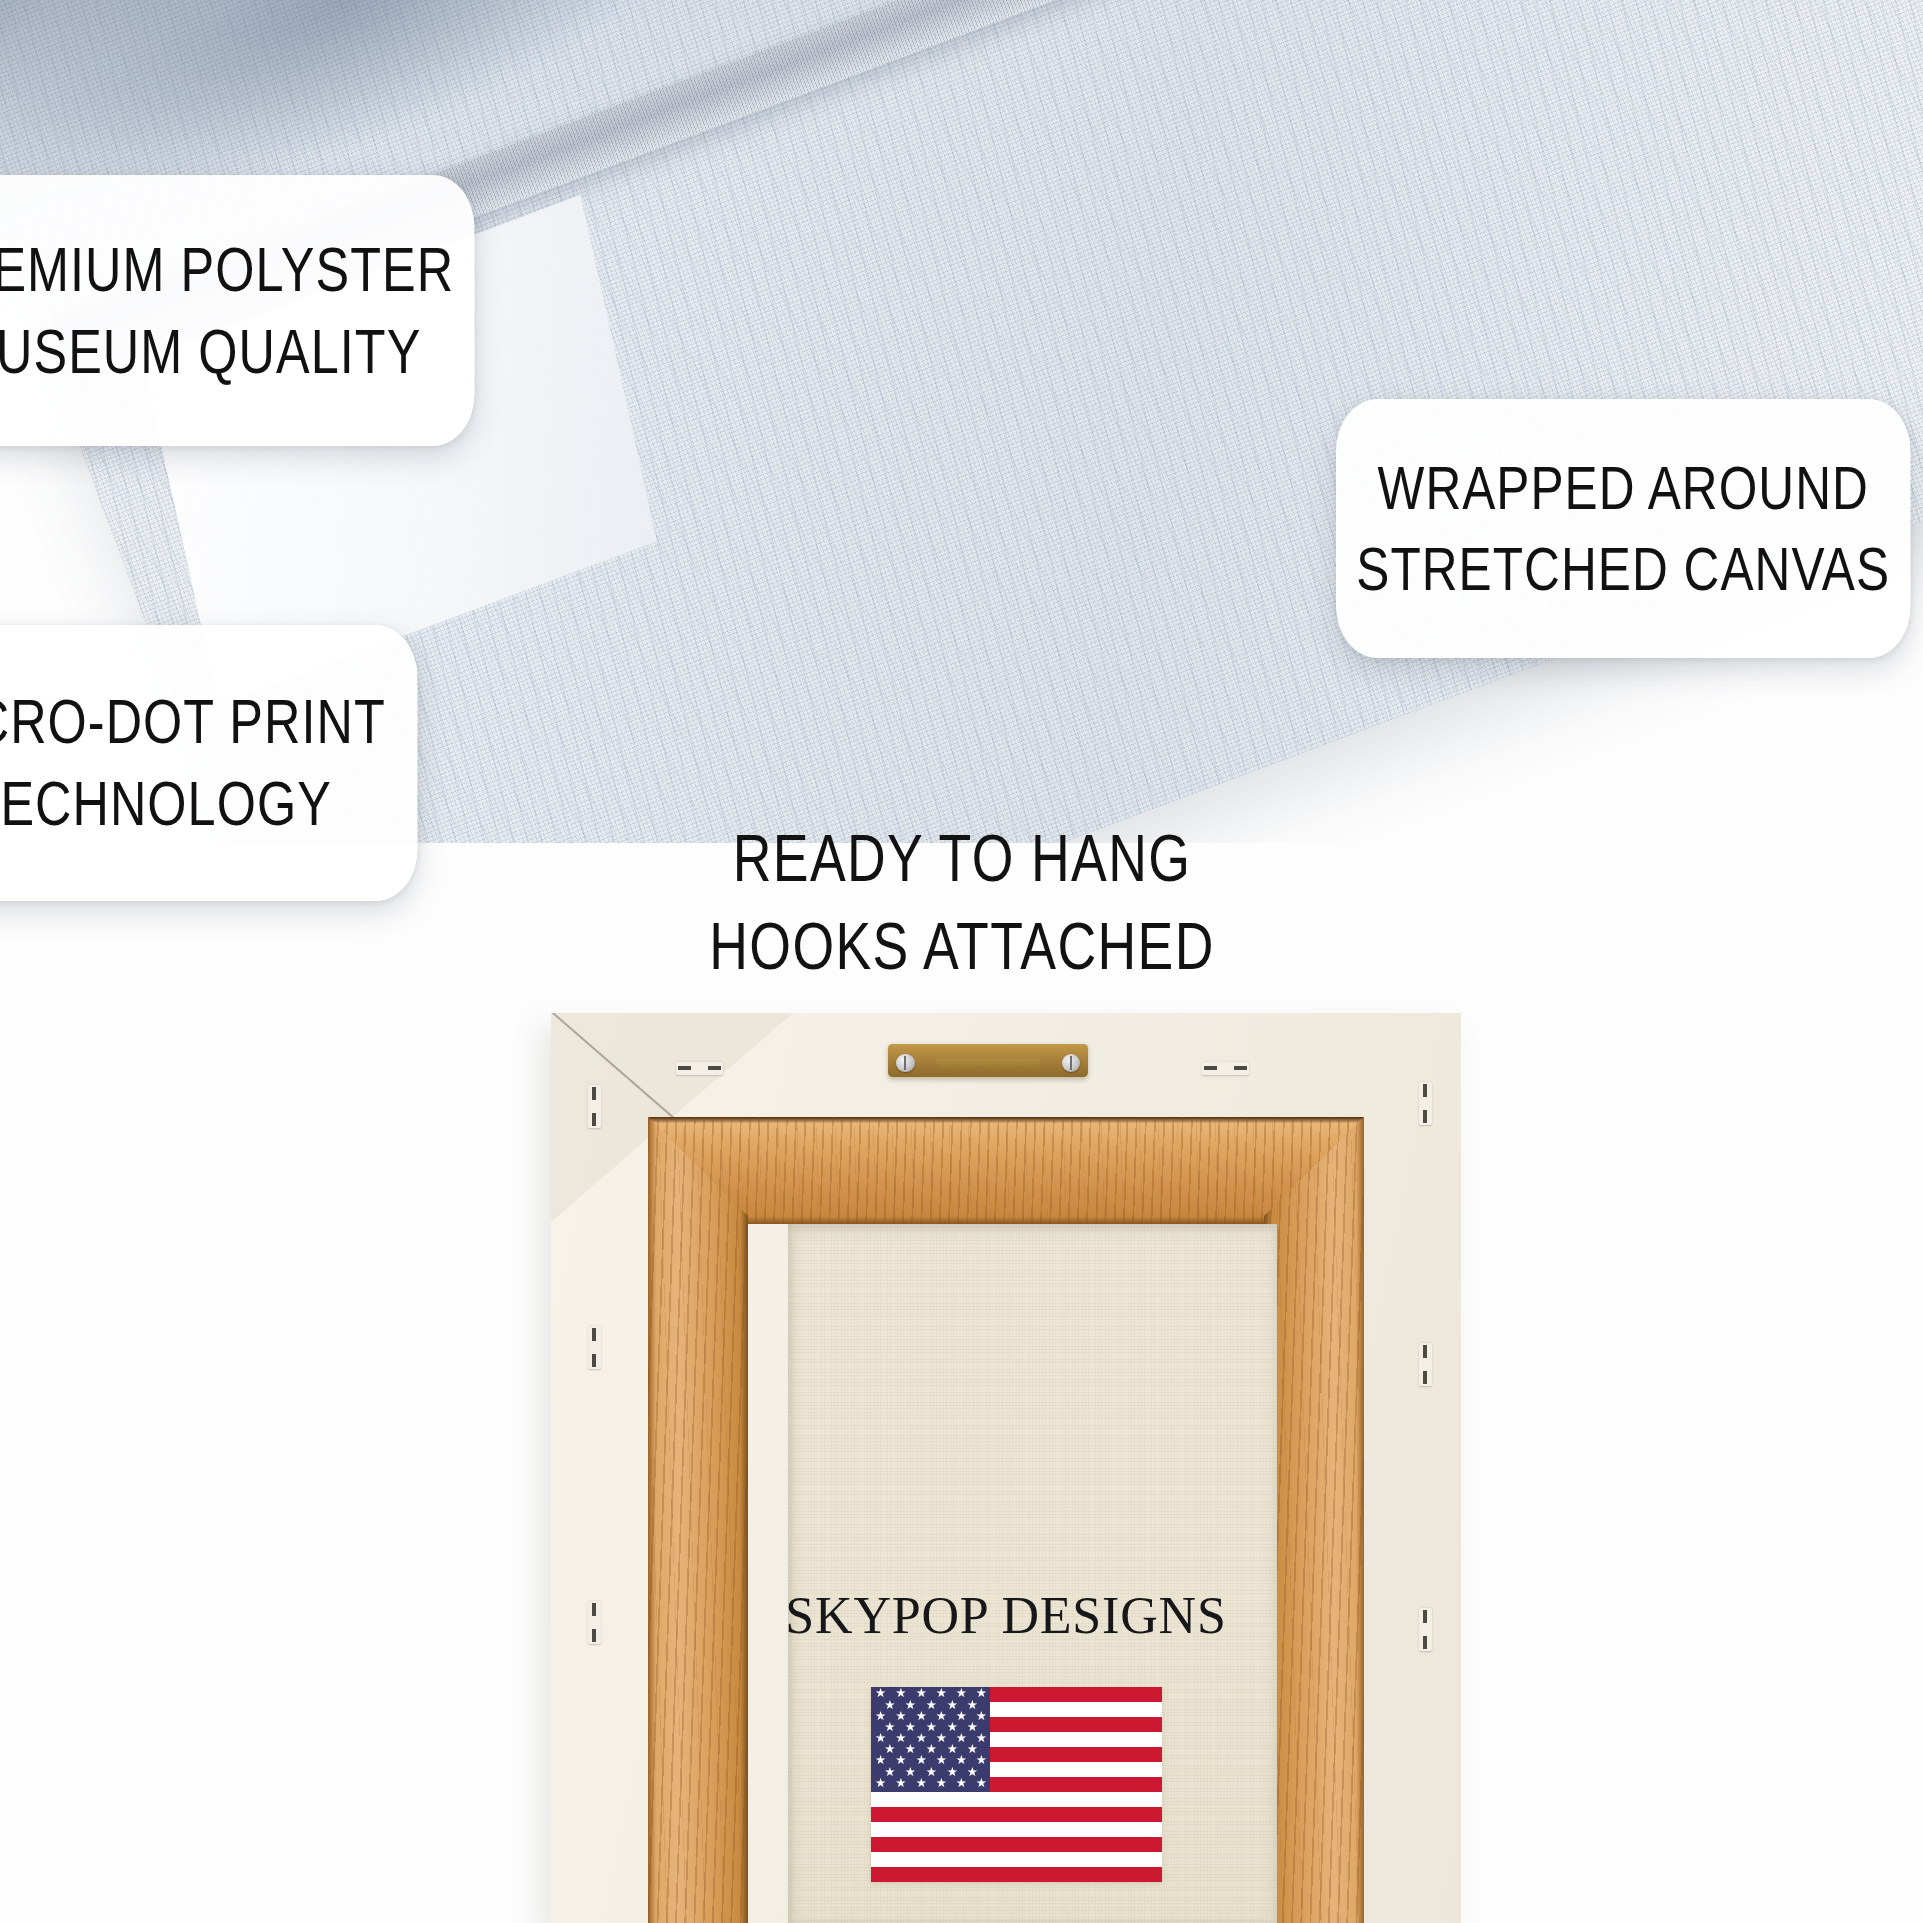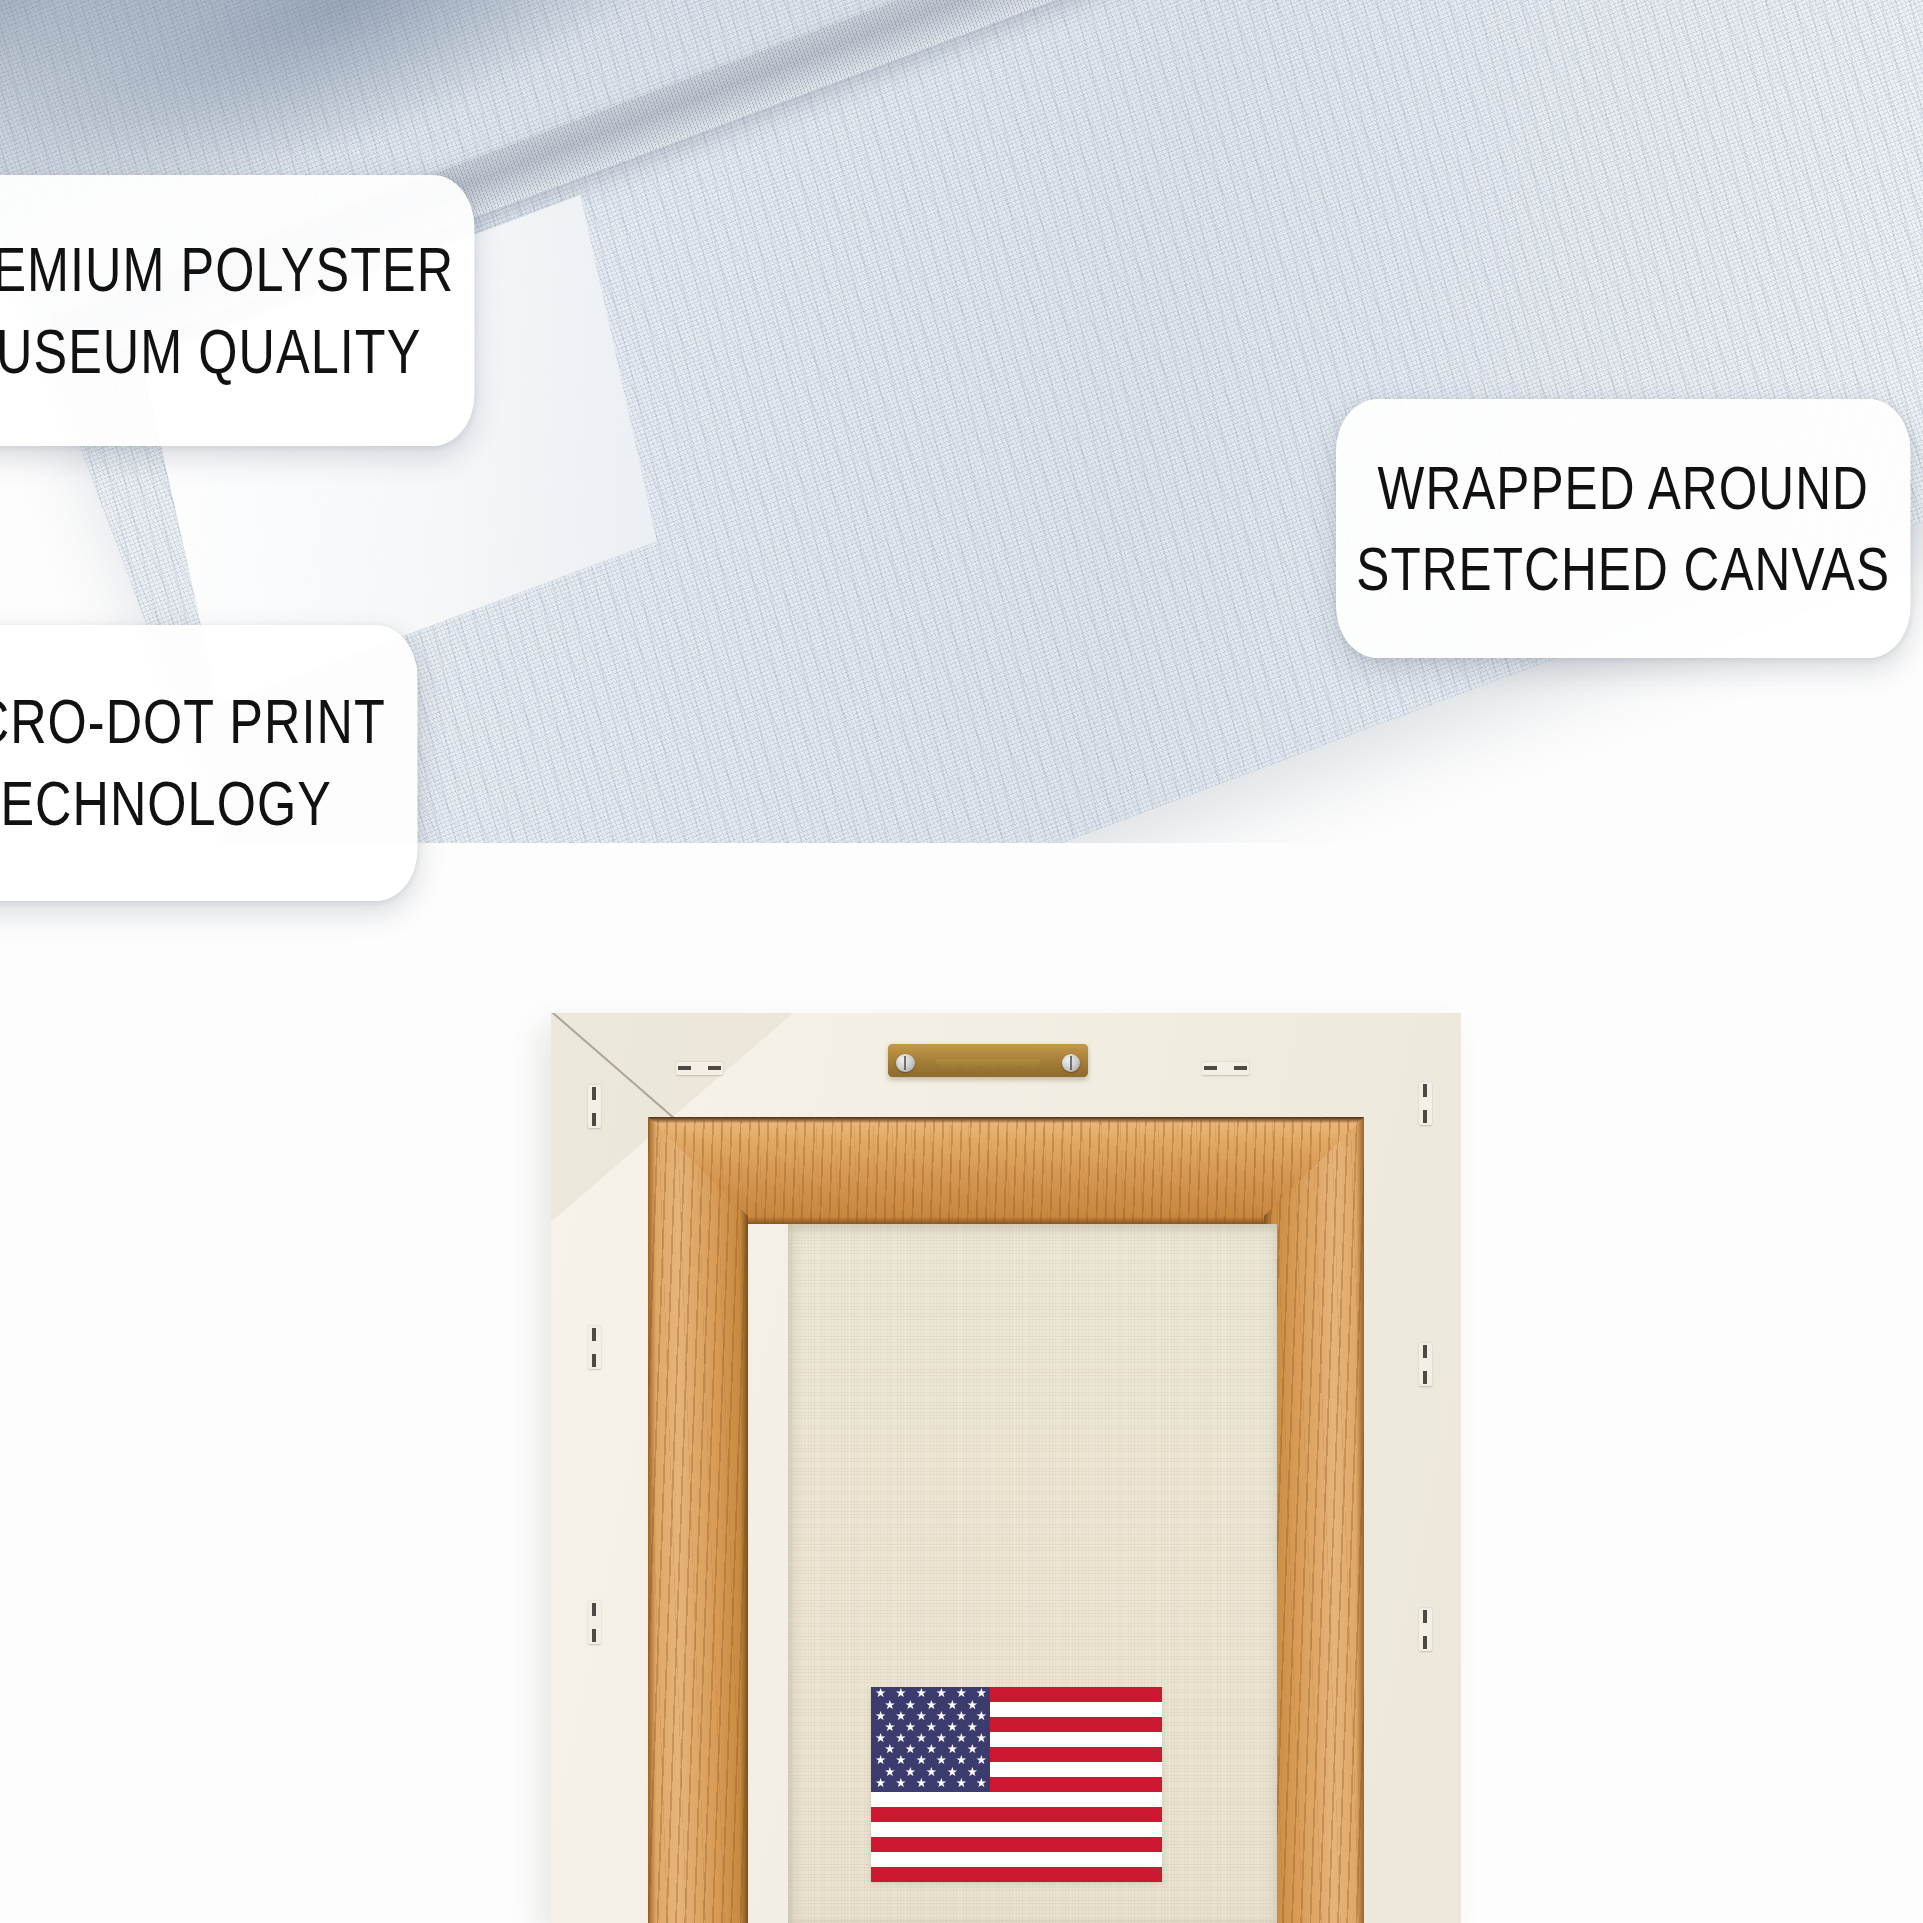--- a/index.html
+++ b/index.html
@@ -309,20 +309,24 @@
   <div class="badge" id="badge-wrapped">
     <span>WRAPPED AROUND</span>
     <span>STRETCHED CANVAS</span>
   </div>
 
   <div class="badge" id="badge-microdot">
     <span>MICRO-DOT PRINT</span>
     <span>TECHNOLOGY</span>
   </div>
 
+  <div class="headline">
+    <span>READY TO HANG</span>
+    <span>HOOKS ATTACHED</span>
+  </div>
 
   <div class="canvas-back">
     <div class="back-margin"></div>
 
     <div class="miter">
       <div class="miter-shade"></div>
     </div>
 
     <div class="stretcher">
       <div class="bar bar-top">
@@ -351,20 +355,21 @@
   <div class="staple staple-v" style="left:1419px;top:1343px;"></div>
   <div class="staple staple-v" style="left:1419px;top:1608px;"></div>
 
   <div class="hanger">
     <div class="hanger-plate"></div>
     <div class="hanger-teeth"></div>
     <div class="screw screw-l"></div>
     <div class="screw screw-r"></div>
   </div>
 
+  <div class="brand">SKYPOP DESIGNS</div>
 
   <div class="flag">
     <div class="stripes-holder">
         <div class="stripe" style="top: 0px; height: 15px; background: rgb(204, 24, 49);"></div>
         <div class="stripe" style="top: 15px; height: 15px; background: rgb(255, 255, 255);"></div>
         <div class="stripe" style="top: 30px; height: 15px; background: rgb(204, 24, 49);"></div>
         <div class="stripe" style="top: 45px; height: 15px; background: rgb(255, 255, 255);"></div>
         <div class="stripe" style="top: 60px; height: 15px; background: rgb(204, 24, 49);"></div>
         <div class="stripe" style="top: 75px; height: 15px; background: rgb(255, 255, 255);"></div>
         <div class="stripe" style="top: 90px; height: 15px; background: rgb(204, 24, 49);"></div>

